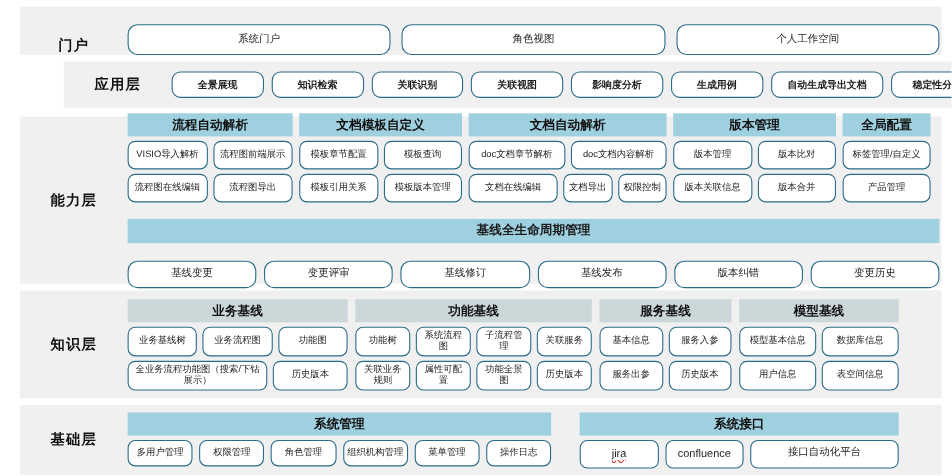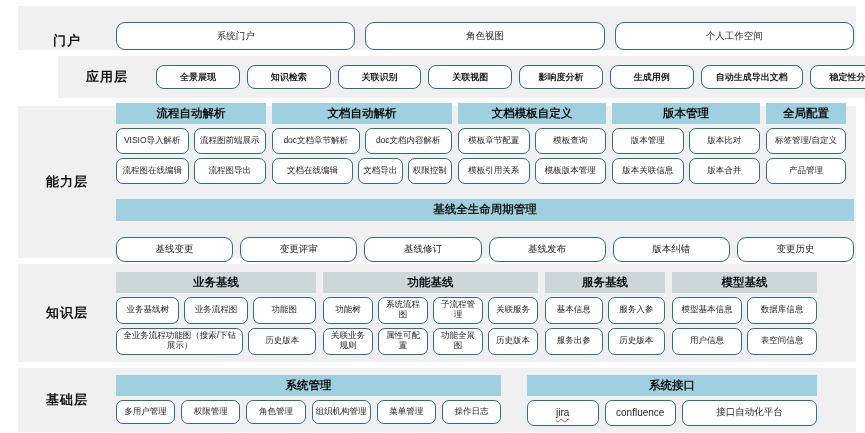--- a/index.html
+++ b/index.html
@@ -148,42 +148,42 @@
             <div class="rowline">
               <div class="pill">VISIO导入解析</div>
               <div class="pill">流程图前端展示</div>
             </div>
             <div class="rowline">
               <div class="pill">流程图在线编辑</div>
               <div class="pill">流程图导出</div>
             </div>
           </div>
 
+          <div class="cap-col cap-c3">
+            <div class="ghead blue">文档模板自定义</div>
+            <div class="rowline">
+              <div class="pill">模板章节配置</div>
+              <div class="pill">模板查询</div>
+            </div>
+            <div class="rowline">
+              <div class="pill">模板引用关系</div>
+              <div class="pill">模板版本管理</div>
+            </div>
+          </div>
+
           <div class="cap-col cap-c2">
             <div class="ghead blue">文档自动解析</div>
             <div class="rowline">
               <div class="pill">doc文档章节解析</div>
               <div class="pill">doc文档内容解析</div>
             </div>
             <div class="rowline">
               <div class="pill grow2">文档在线编辑</div>
               <div class="pill">文档导出</div>
               <div class="pill">权限控制</div>
-            </div>
-          </div>
-
-          <div class="cap-col cap-c3">
-            <div class="ghead blue">文档模板自定义</div>
-            <div class="rowline">
-              <div class="pill">模板章节配置</div>
-              <div class="pill">模板查询</div>
-            </div>
-            <div class="rowline">
-              <div class="pill">模板引用关系</div>
-              <div class="pill">模板版本管理</div>
             </div>
           </div>
 
           <div class="cap-col cap-c4">
             <div class="ghead blue">版本管理</div>
             <div class="rowline">
               <div class="pill">版本管理</div>
               <div class="pill">版本比对</div>
             </div>
             <div class="rowline">

